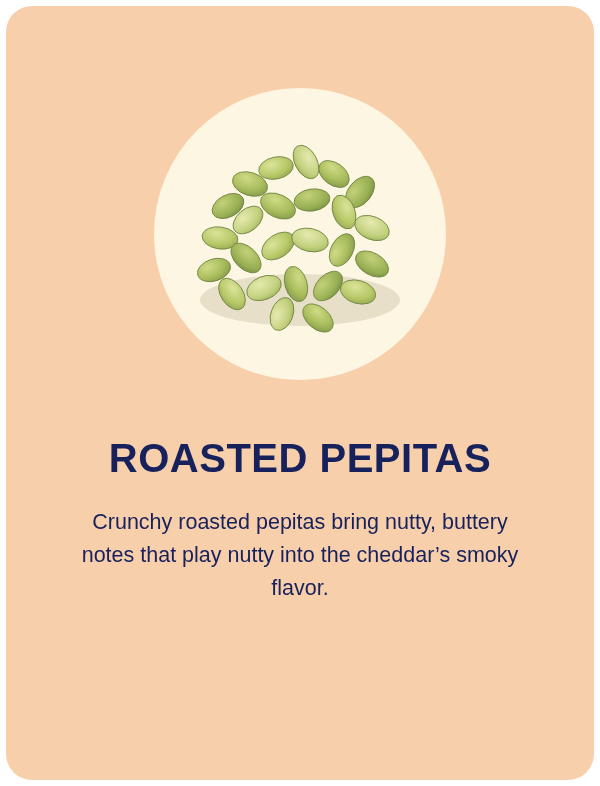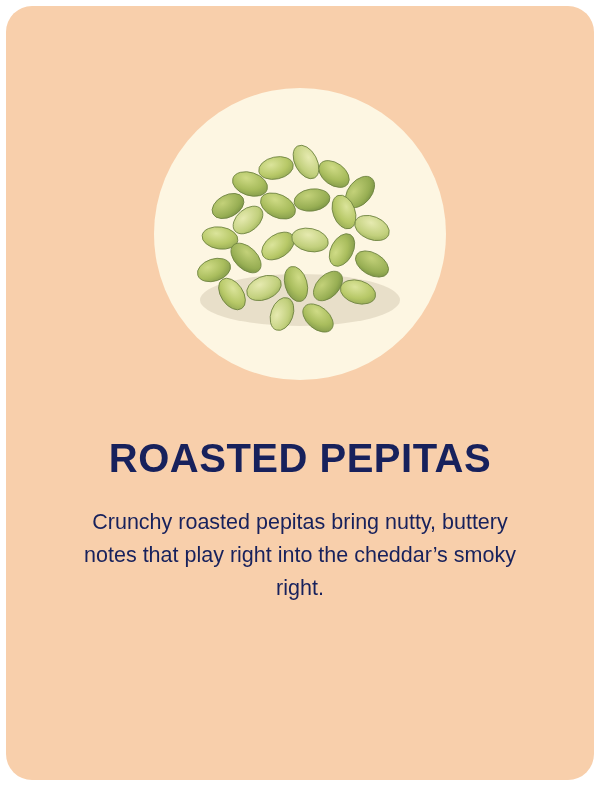--- a/index.html
+++ b/index.html
@@ -184,15 +184,15 @@
           </g>
         <g transform="translate(164,230) rotate(40)">
             <ellipse rx="17.5" ry="11" fill="url(#seedA)"></ellipse>
           </g>
       </g>
     </svg>
   </div>
 
   <div class="title">ROASTED PEPITAS</div>
 
-  <div class="desc">Crunchy roasted pepitas bring nutty, buttery notes that play right into the cheddar’s smoky right.</div>
+  <div class="desc">Crunchy roasted pepitas bring nutty, buttery notes that play nutty into the cheddar’s smoky flavor.</div>
 
 </div>
 
 </body></html>

